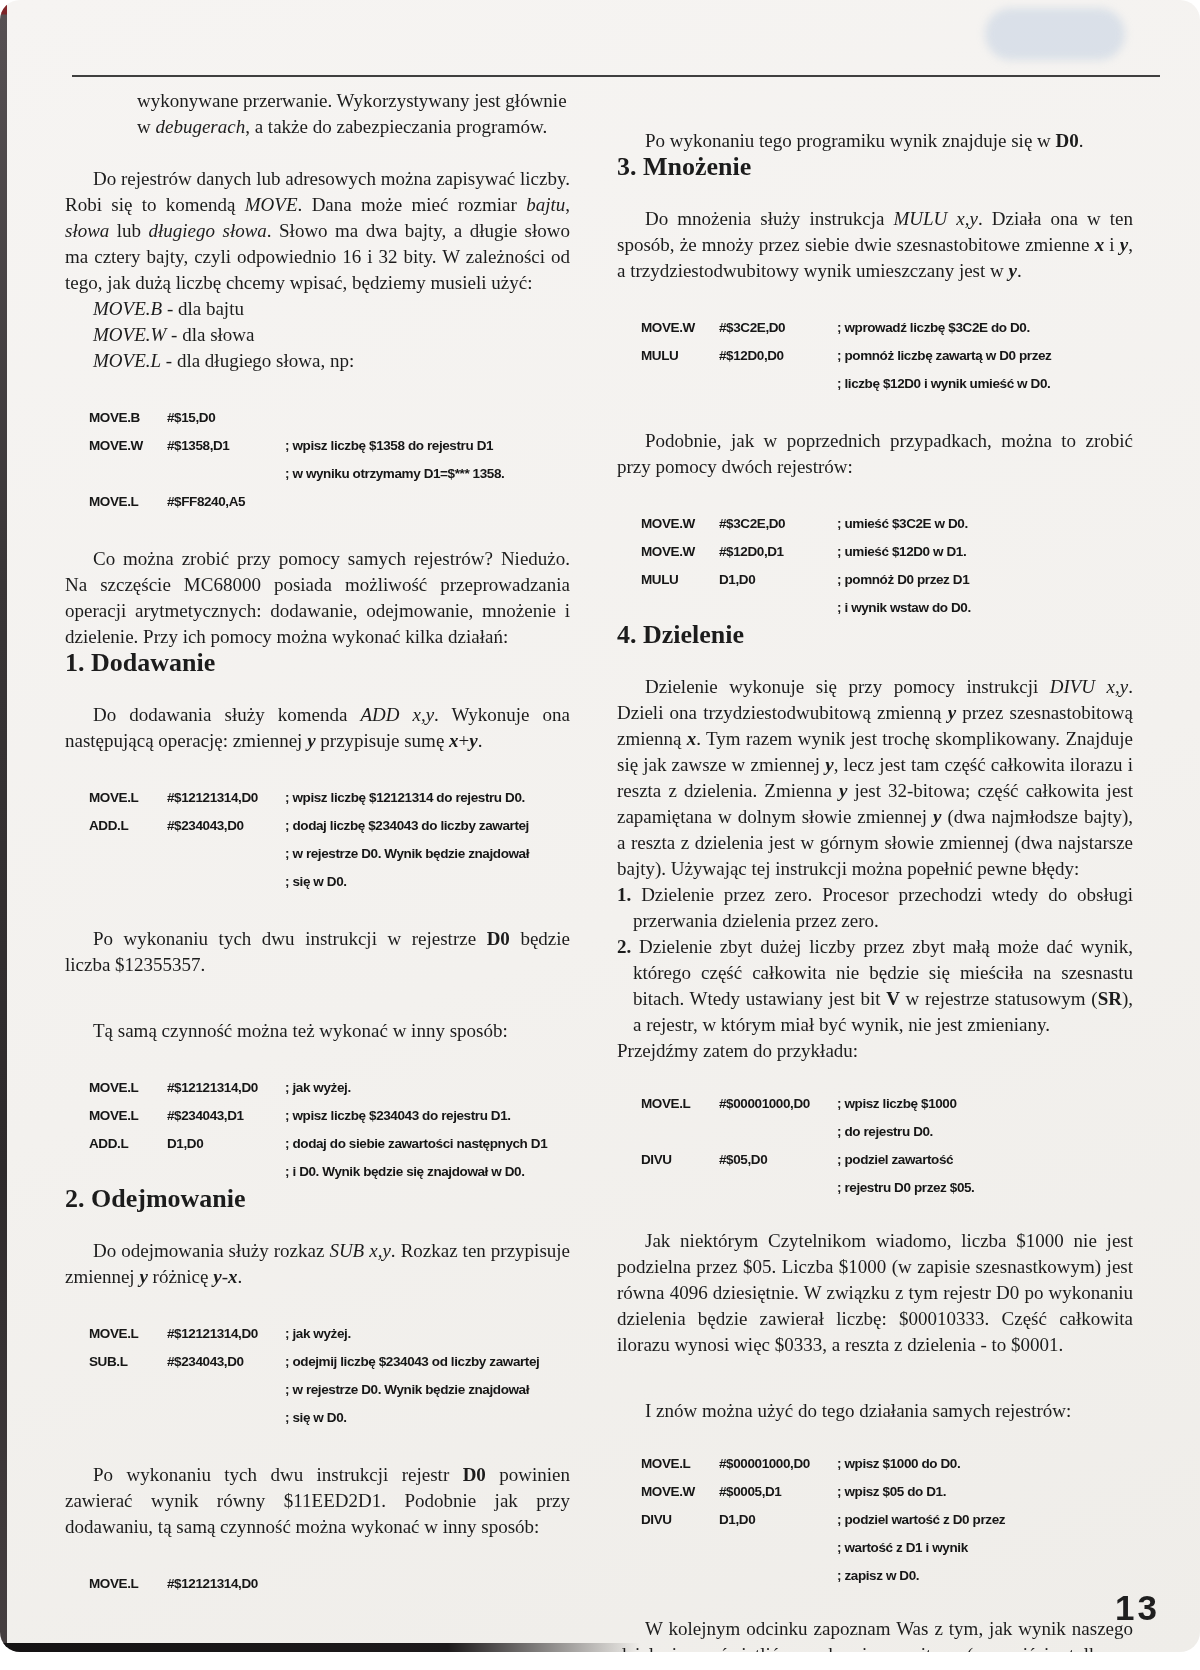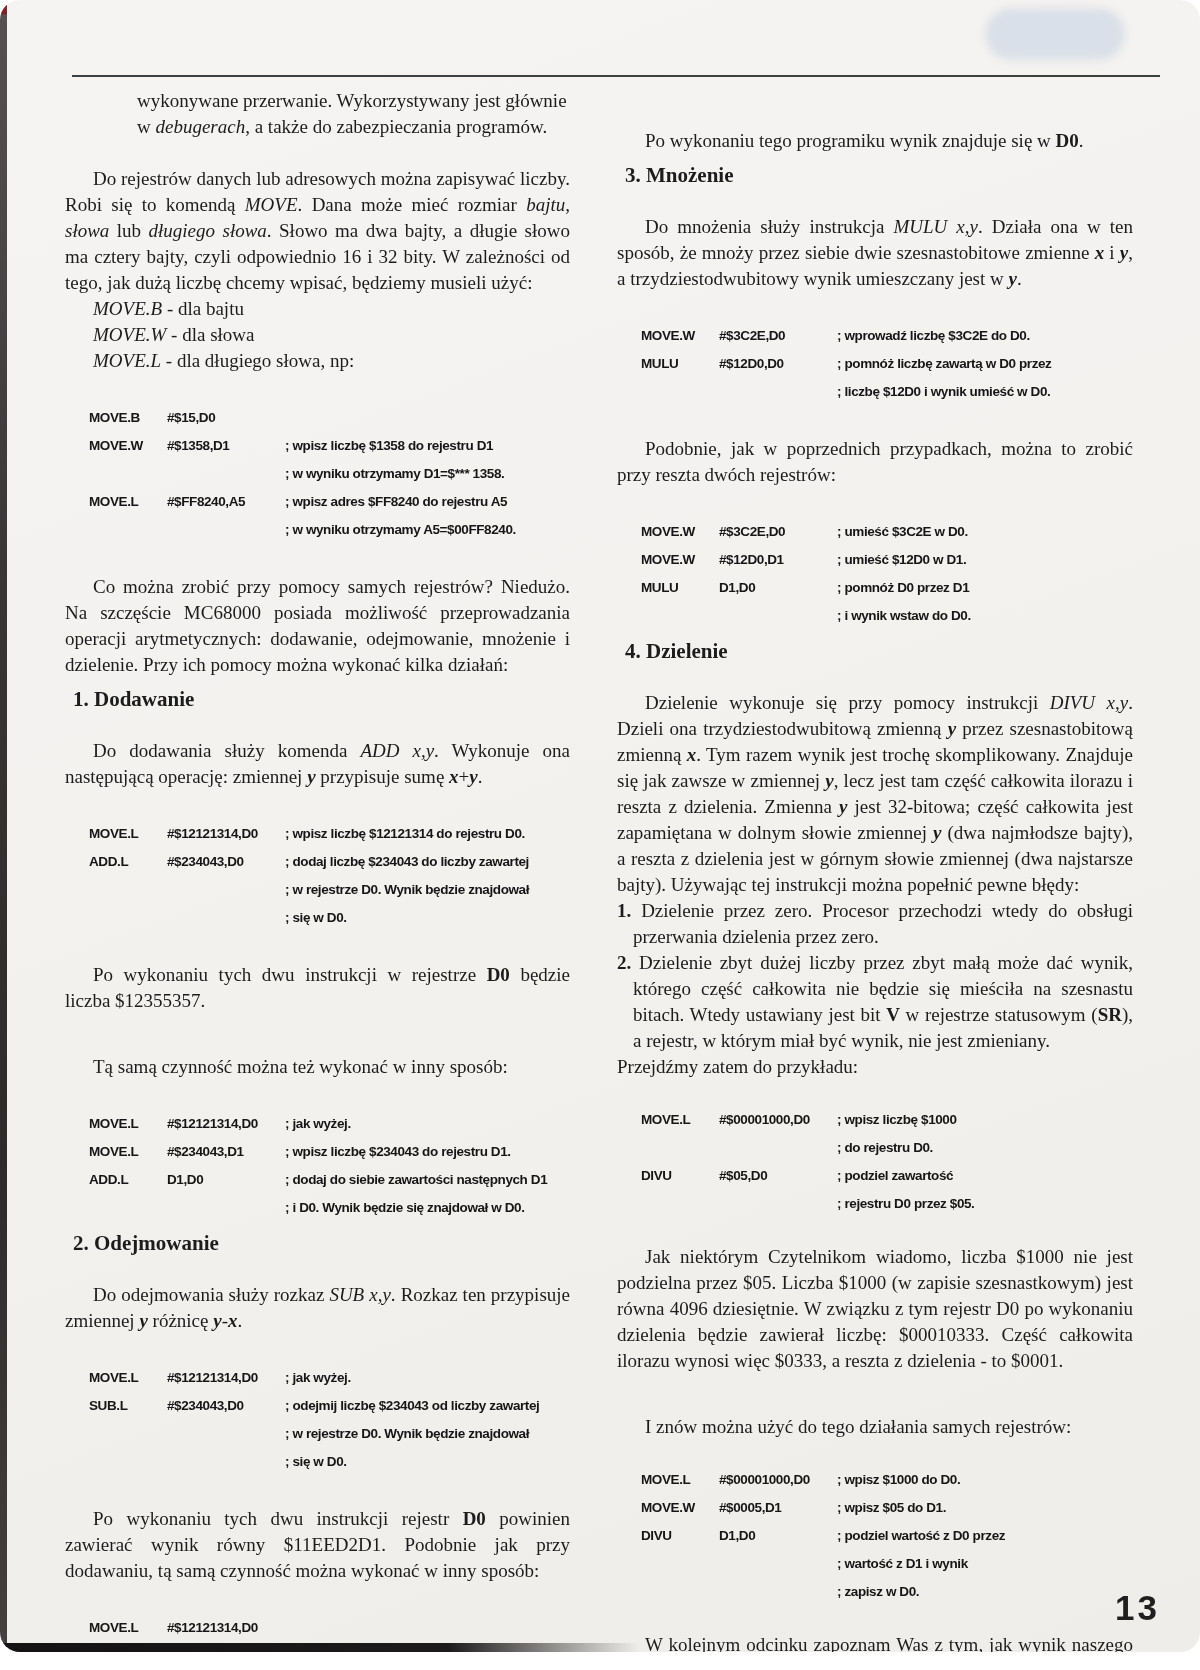--- a/index.html
+++ b/index.html
@@ -17,21 +17,21 @@
     background:rgba(125,160,205,0.22);filter:blur(4px);}
   .col{position:absolute;top:88px;text-align:justify;font-size:19px;line-height:26px;}
   .col-left{left:65px;width:505px;}
   .col-right{left:617px;width:516px;}
   .ind{text-indent:28px;margin-top:40px;}
   .cont{margin-left:72px;text-align:left;}
   p{margin:0;}
   .sp{margin-top:26px;}
   .sp-lg{margin-top:30px;}
   .sp-sm{margin-top:14px;}
-  .sec{font-size:21px;font-weight:bold;margin:8px;text-align:left;}
+  .sec{font-size:26px;font-weight:bold;margin:0;text-align:left;}
   .mlist{margin-left:28px;text-align:left;}
   .numlist{padding-left:16px;text-indent:-16px;}
   .st-i{font-style:italic;}
   .st-b{font-weight:bold;}
   .code{margin-left:24px;font-family:"Liberation Sans",sans-serif;font-weight:bold;
     font-size:13.5px;line-height:28px;letter-spacing:-0.4px;color:#161616;text-align:left;}
   .col-left .code{width:524px;}
   .col-right .code{width:494px;}
   .code-row{display:grid;grid-template-columns:78px 118px 1fr;align-items:start;}
   .cl{white-space:nowrap;}
@@ -64,24 +64,20 @@
           <div class="cm">MOVE.W</div>
           <div class="co">#$1358,D1</div>
           <div class="cc">
             <div class="cl">; wpisz liczbę $1358 do rejestru D1</div>
             <div class="cl">; w wyniku otrzymamy D1=$*** 1358.</div>
           </div>
         </div>
         <div class="code-row">
           <div class="cm">MOVE.L</div>
           <div class="co">#$FF8240,A5</div>
-          <div class="cc">
-            <div class="cl">; wpisz adres $FF8240 do rejestru A5</div>
-            <div class="cl">; w wyniku otrzymamy A5=$00FF8240.</div>
-          </div>
         </div>
       </div>
     <p class="sp-lg ind"><span>Co można zrobić przy pomocy samych rejestrów? Niedużo. Na szczęście MC68000 posiada możliwość przeprowadzania operacji arytmetycznych: dodawanie, odejmowanie, mnożenie i dzielenie. Przy ich pomocy można wykonać kilka działań:</span></p>
     <h2 class="sec sp-lg">1. Dodawanie</h2>
     <p class="sp ind"><span>Do dodawania służy komenda </span><span class="st-i">ADD x,y</span><span>. Wykonuje ona następującą operację: zmiennej </span><span class="st-b st-i">y</span><span> przypisuje sumę </span><span class="st-b st-i">x</span><span>+</span><span class="st-b st-i">y</span><span>.</span></p>
     <div class="code sp-lg">
         <div class="code-row">
           <div class="cm">MOVE.L</div>
           <div class="co">#$12121314,D0</div>
           <div class="cc">
@@ -168,21 +164,21 @@
         </div>
         <div class="code-row">
           <div class="cm">MULU</div>
           <div class="co">#$12D0,D0</div>
           <div class="cc">
             <div class="cl">; pomnóż liczbę zawartą w D0 przez</div>
             <div class="cl">; liczbę $12D0 i wynik umieść w D0.</div>
           </div>
         </div>
       </div>
-    <p class="sp-lg ind"><span>Podobnie, jak w poprzednich przypadkach, można to zrobić przy reszta dwóch rejestrów:</span></p>
+    <p class="sp-lg ind"><span>Podobnie, jak w poprzednich przypadkach, można to zrobić przy pomocy dwóch rejestrów:</span></p>
     <div class="code sp-lg">
         <div class="code-row">
           <div class="cm">MOVE.W</div>
           <div class="co">#$3C2E,D0</div>
           <div class="cc">
             <div class="cl">; umieść $3C2E w D0.</div>
           </div>
         </div>
         <div class="code-row">
           <div class="cm">MOVE.W</div>

